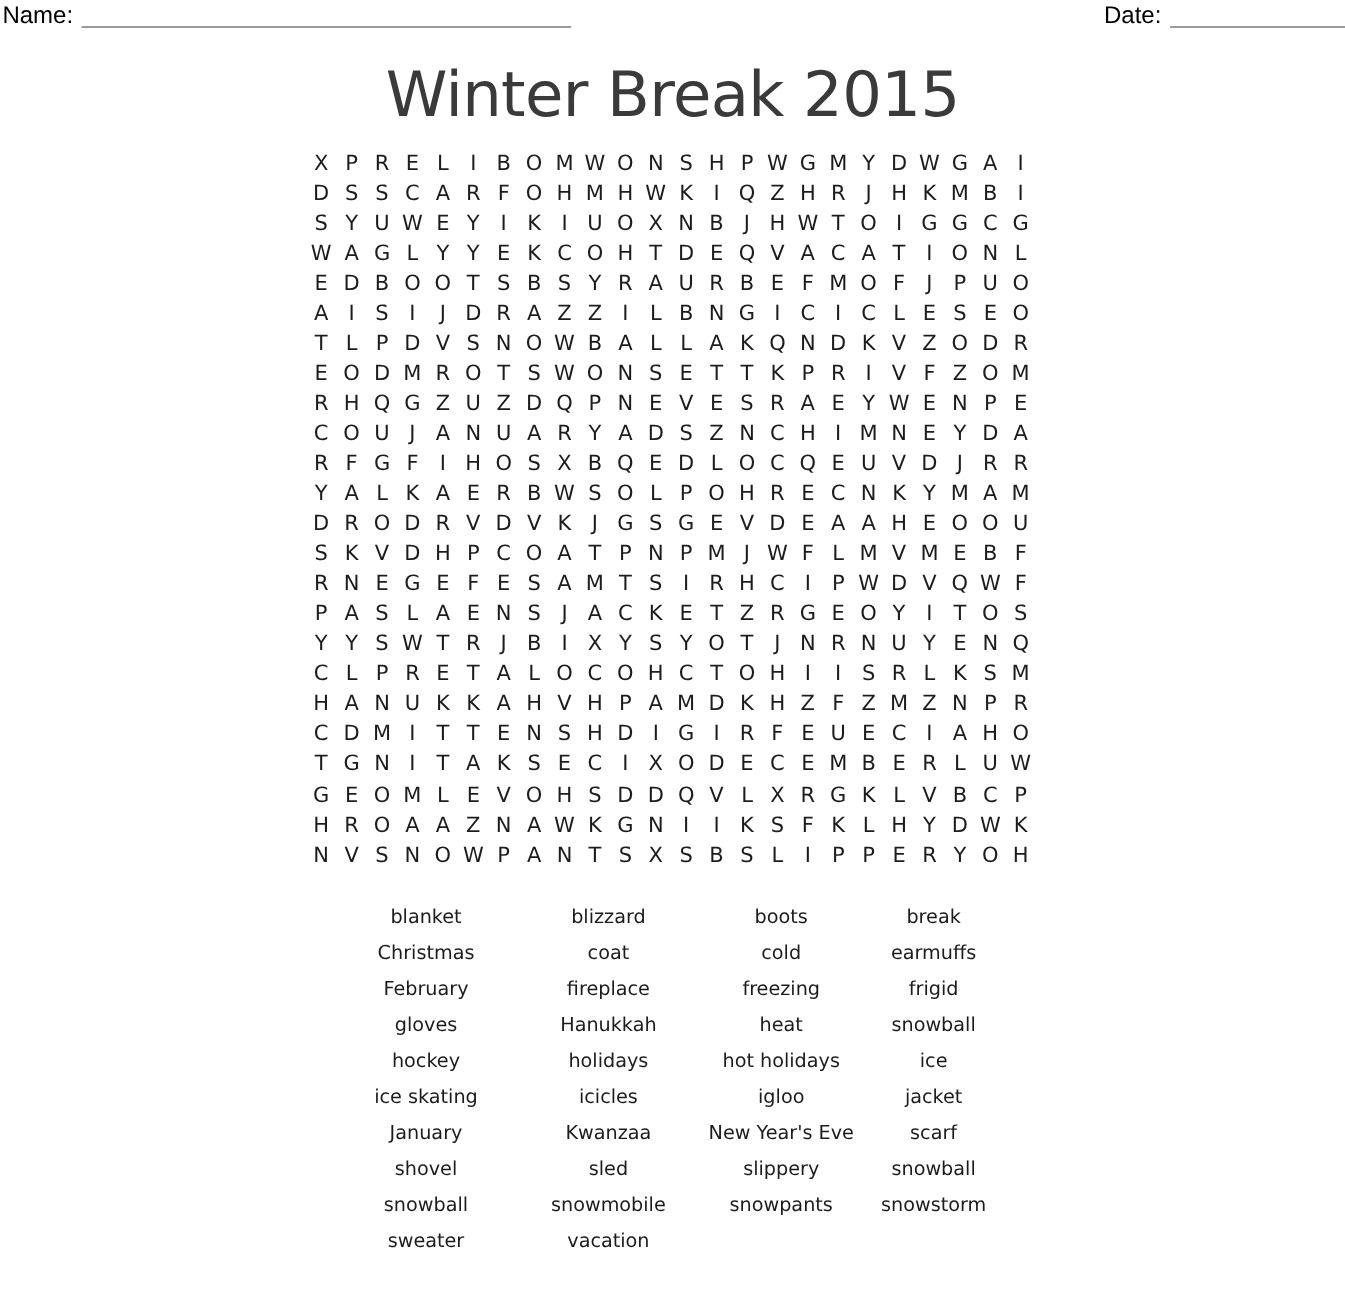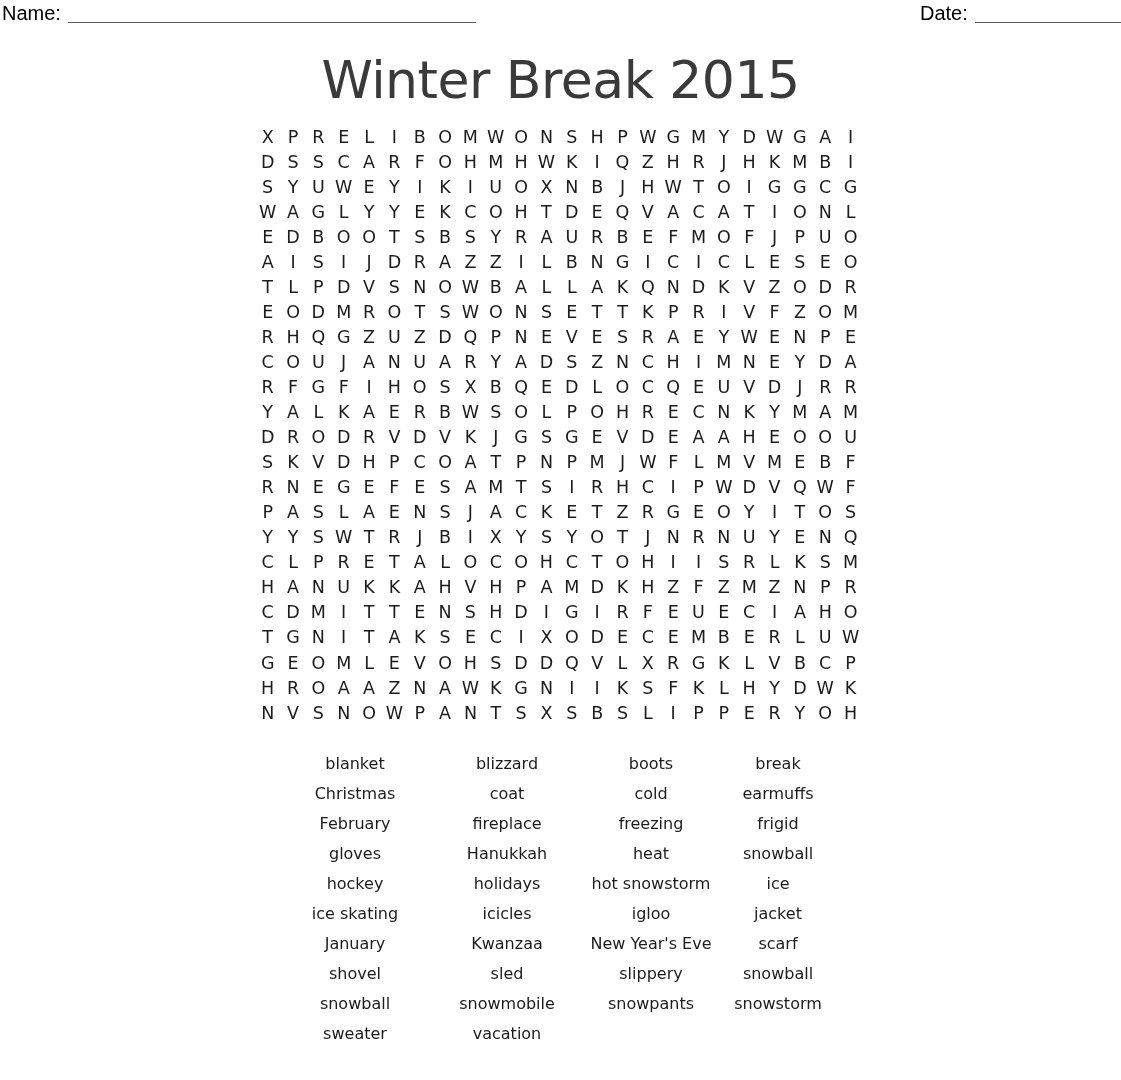--- a/index.html
+++ b/index.html
@@ -676,21 +676,21 @@
       <div class="word">February</div>
       <div class="word">fireplace</div>
       <div class="word">freezing</div>
       <div class="word">frigid</div>
       <div class="word">gloves</div>
       <div class="word">Hanukkah</div>
       <div class="word">heat</div>
       <div class="word">snowball</div>
       <div class="word">hockey</div>
       <div class="word">holidays</div>
-      <div class="word">hot snowstorm</div>
+      <div class="word">hot holidays</div>
       <div class="word">ice</div>
       <div class="word">ice skating</div>
       <div class="word">icicles</div>
       <div class="word">igloo</div>
       <div class="word">jacket</div>
       <div class="word">January</div>
       <div class="word">Kwanzaa</div>
       <div class="word">New Year's Eve</div>
       <div class="word">scarf</div>
       <div class="word">shovel</div>

